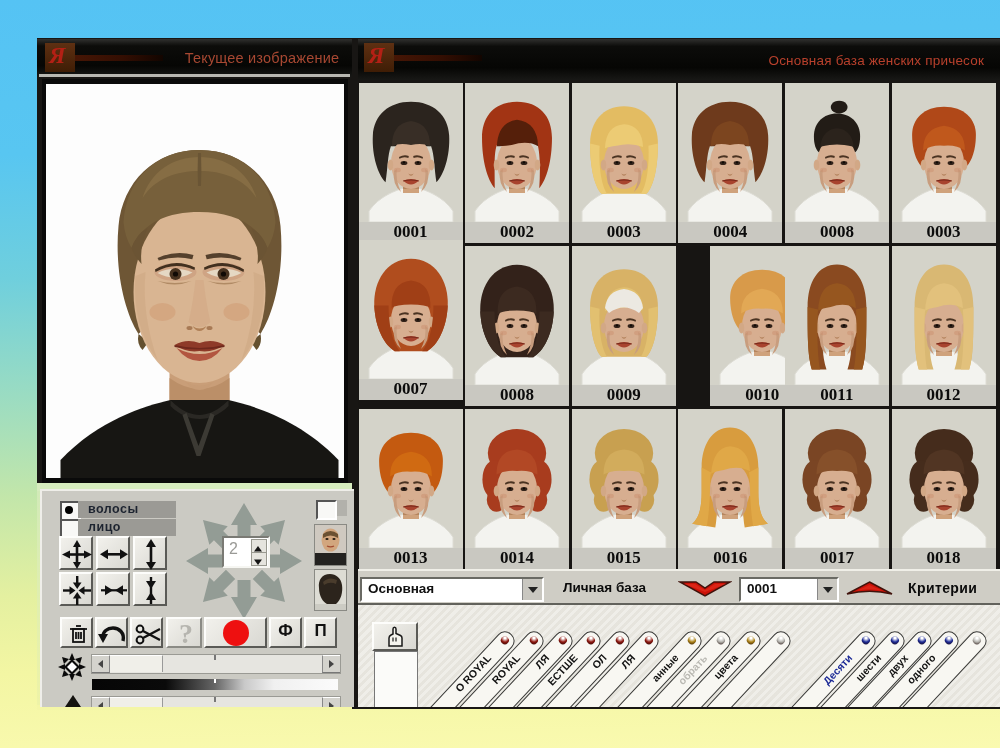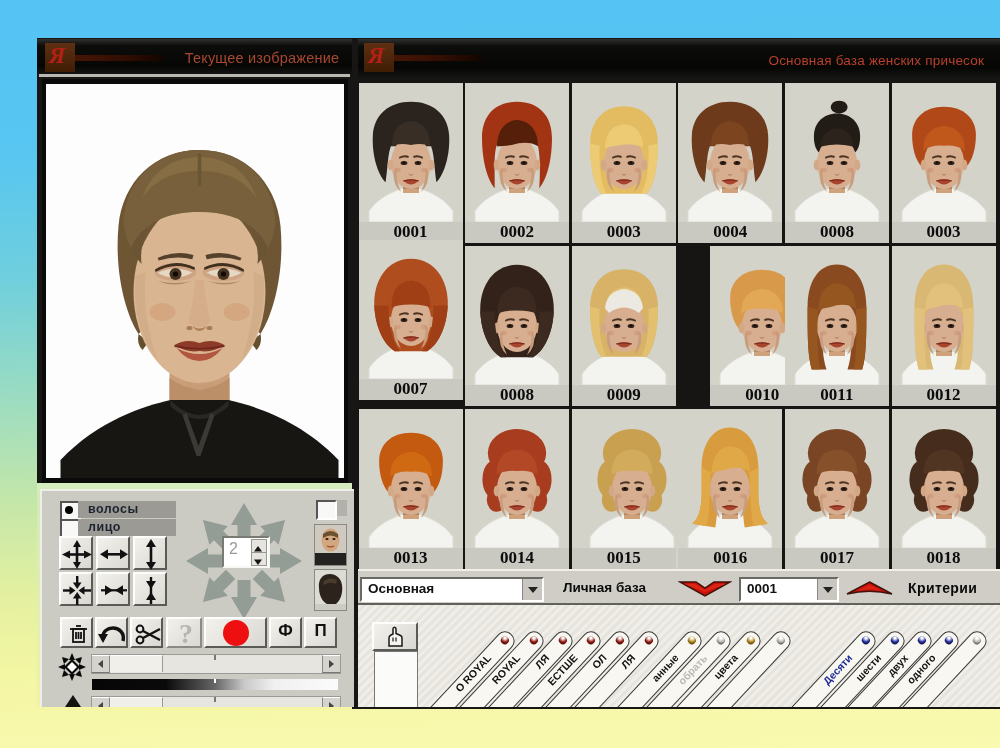--- a/index.html
+++ b/index.html
@@ -306,21 +306,21 @@
           <path d="M31,52 m-11,0 a11,16 0 1 0 22,0 a11,16 0 1 0 -22,0" fill="#a83c1e"></path>
           <path d="M73,52 m-11,0 a11,16 0 1 0 22,0 a11,16 0 1 0 -22,0" fill="#a83c1e"></path>
           <path d="M33,69 m-9,0 a9,10 0 1 0 18,0 a9,10 0 1 0 -18,0" fill="#a83c1e"></path>
           <path d="M71,69 m-9,0 a9,10 0 1 0 18,0 a9,10 0 1 0 -18,0" fill="#a83c1e"></path>
         </g>
         <use href="#tf"></use>
         <g transform="translate(-4.16,8) scale(1.08,1.2)">
           <path d="M33,48 Q33,28 52,27 Q71,28 71,48 Q63,44 52,45 Q41,44 33,48 Z" fill="#b24825"></path>
         </g>
       </svg><div class="num">0014</div></div>
-<div class="cell" style="left:213.7px;top:329px;padding-left:8px;"><svg width="104" height="139" viewBox="0 0 104 139">
+<div class="cell" style="left:213.7px;top:329px;"><svg width="104" height="139" viewBox="0 0 104 139">
         <use href="#tb"></use>
         <g transform="translate(-4.16,8) scale(1.08,1.2)">
           <path d="M52,30 m-27,0 a27,20 0 1 0 54,0 a27,20 0 1 0 -54,0" fill="#c8a050"></path>
           <path d="M31,52 m-11,0 a11,16 0 1 0 22,0 a11,16 0 1 0 -22,0" fill="#c8a050"></path>
           <path d="M73,52 m-11,0 a11,16 0 1 0 22,0 a11,16 0 1 0 -22,0" fill="#c8a050"></path>
           <path d="M33,69 m-9,0 a9,10 0 1 0 18,0 a9,10 0 1 0 -18,0" fill="#c8a050"></path>
           <path d="M71,69 m-9,0 a9,10 0 1 0 18,0 a9,10 0 1 0 -18,0" fill="#c8a050"></path>
         </g>
         <use href="#tf"></use>
         <g transform="translate(-4.16,8) scale(1.08,1.2)">

